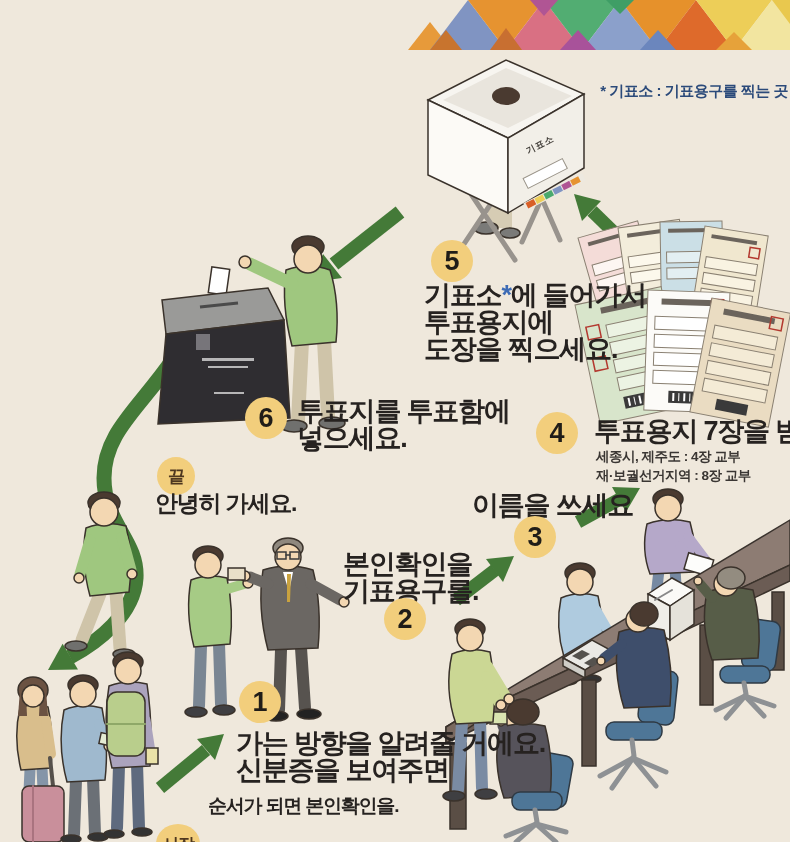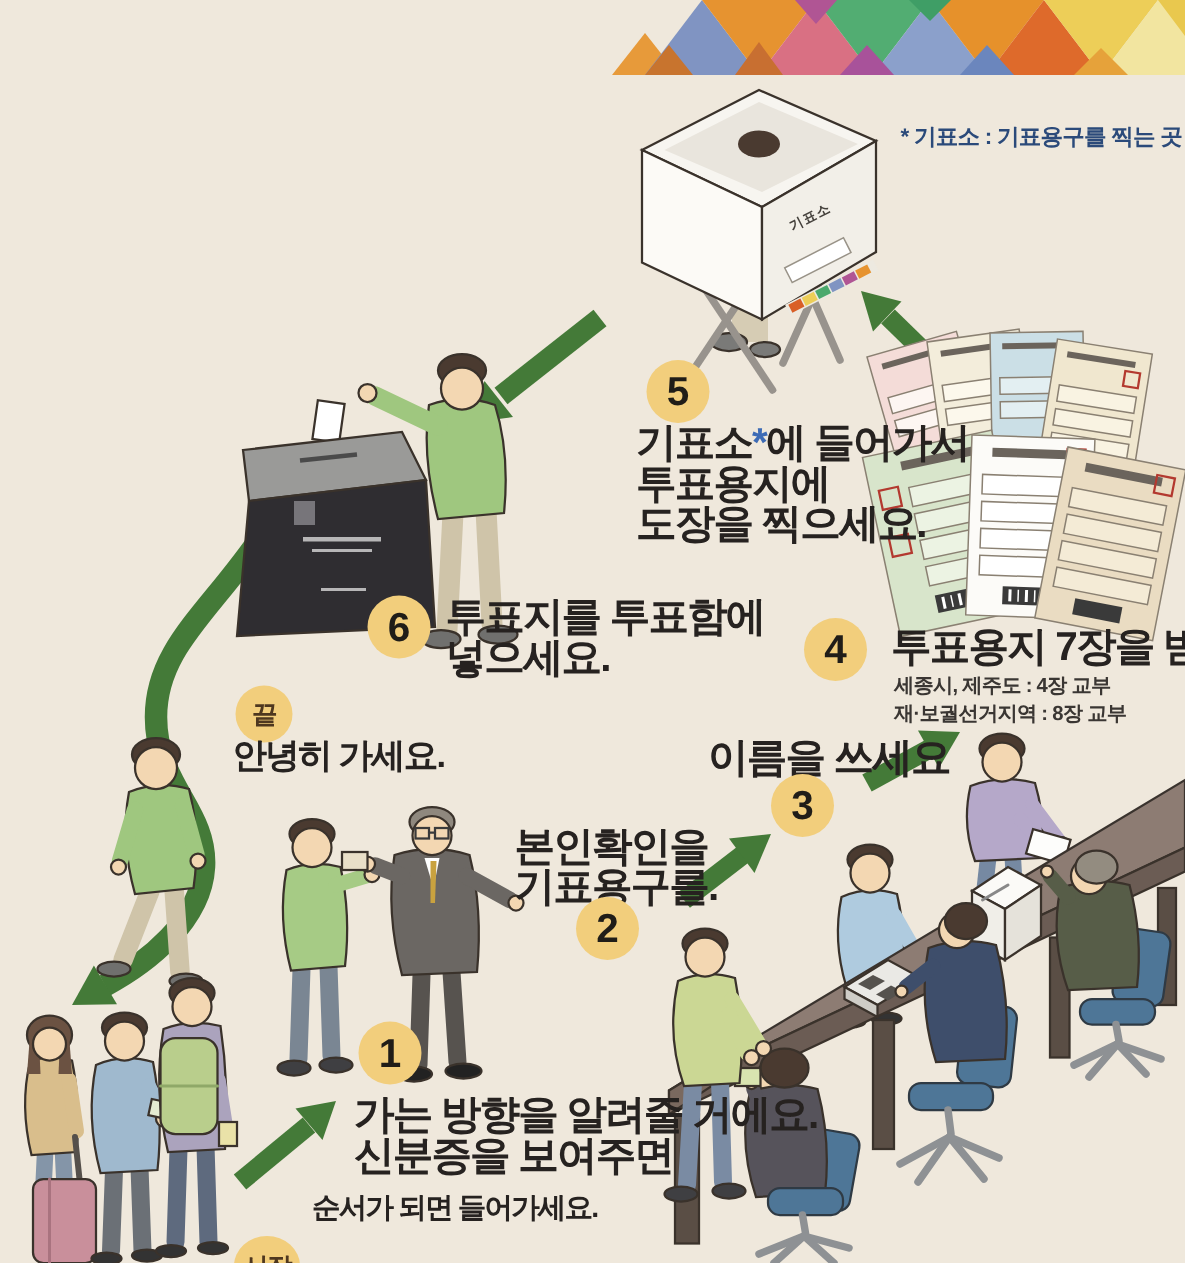--- a/index.html
+++ b/index.html
@@ -449,21 +449,21 @@
 
 <div class="abs numCircle" style="left:239px;top:681px">
       <span>1</span>
     </div>
 <div class="abs stepText" style="left:236px;top:730px">
   <div>가는 방향을 알려줄 거에요.</div>
   <div>신분증을 보여주면</div>
 </div>
 
 <div class="abs badge" style="left:156px;top:824px;width:44px;height:40px">시작</div>
-<div class="abs stepText" style="left:208px;top:792px;font-size:19px">순서가 되면 들어가세요.</div>
+<div class="abs stepText" style="left:208px;top:792px;font-size:19px">순서가 되면 본인확인을.</div>
 
 <div class="abs numCircle" style="left:245px;top:397px">
       <span>6</span>
     </div>
 <div class="abs stepText" style="left:297px;top:398px">
   <div>투표지를 투표함에</div>
   <div>넣으세요.</div>
 </div>
 
 <div class="abs badge" style="left:157px;top:457px;width:38px;height:38px">끝</div>

